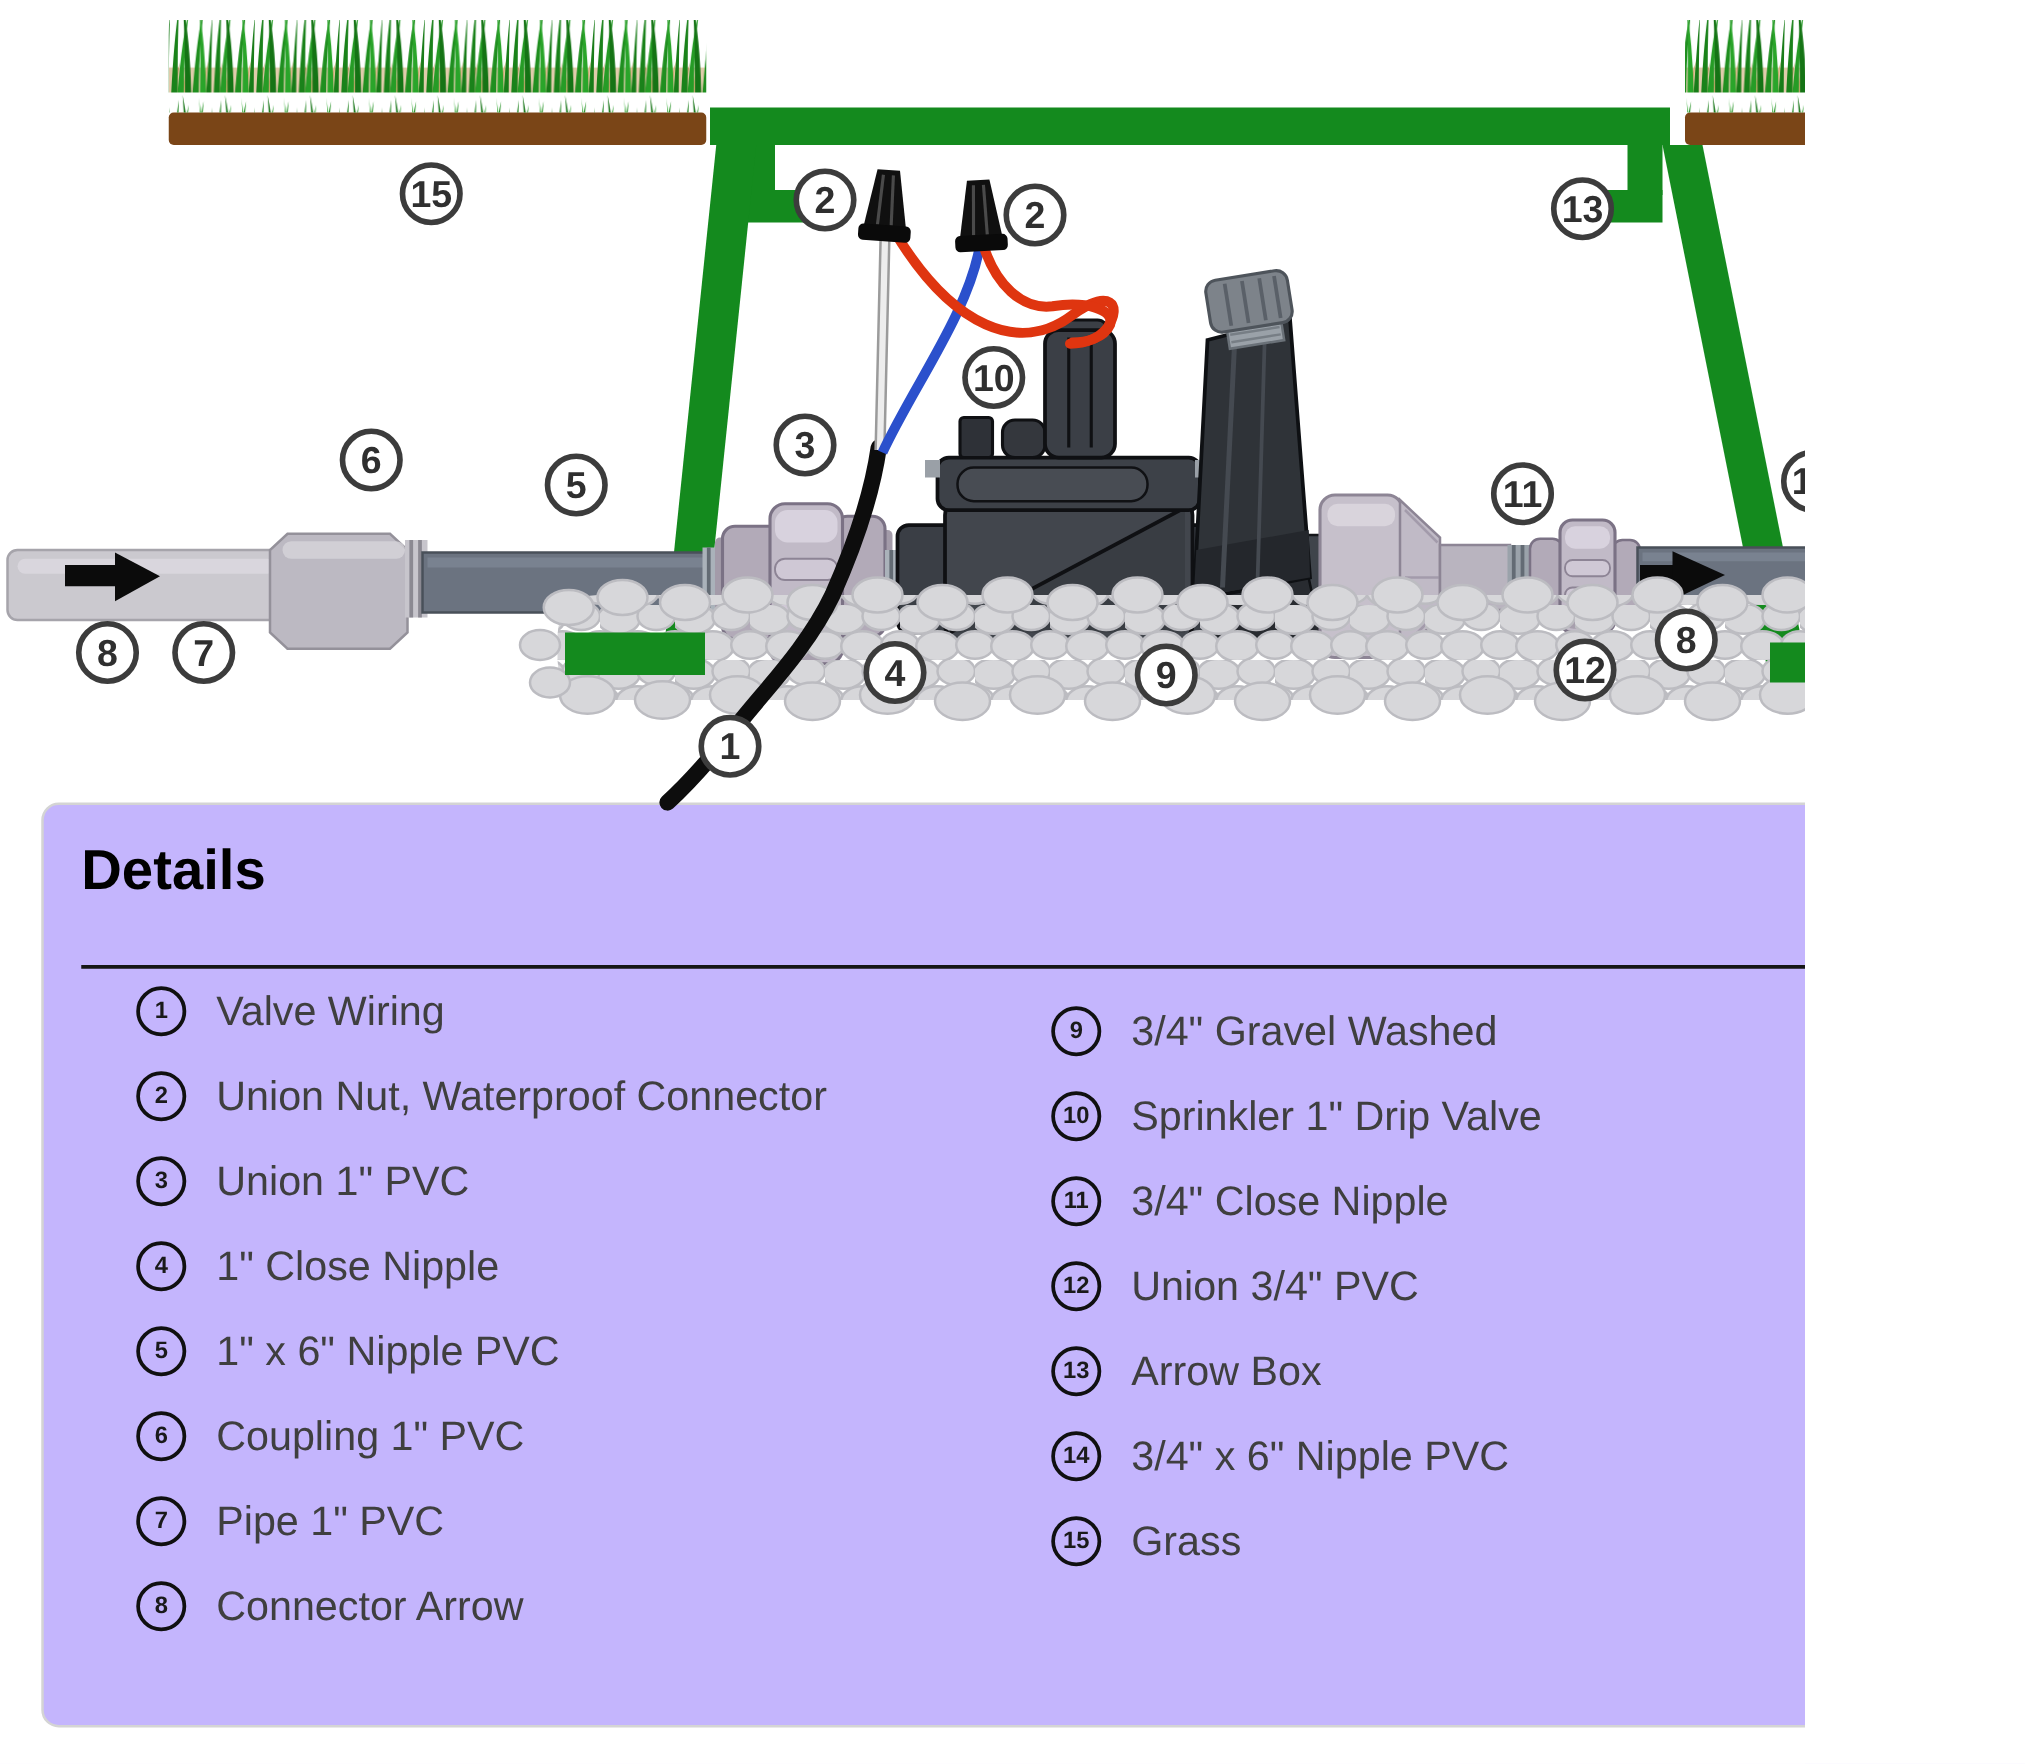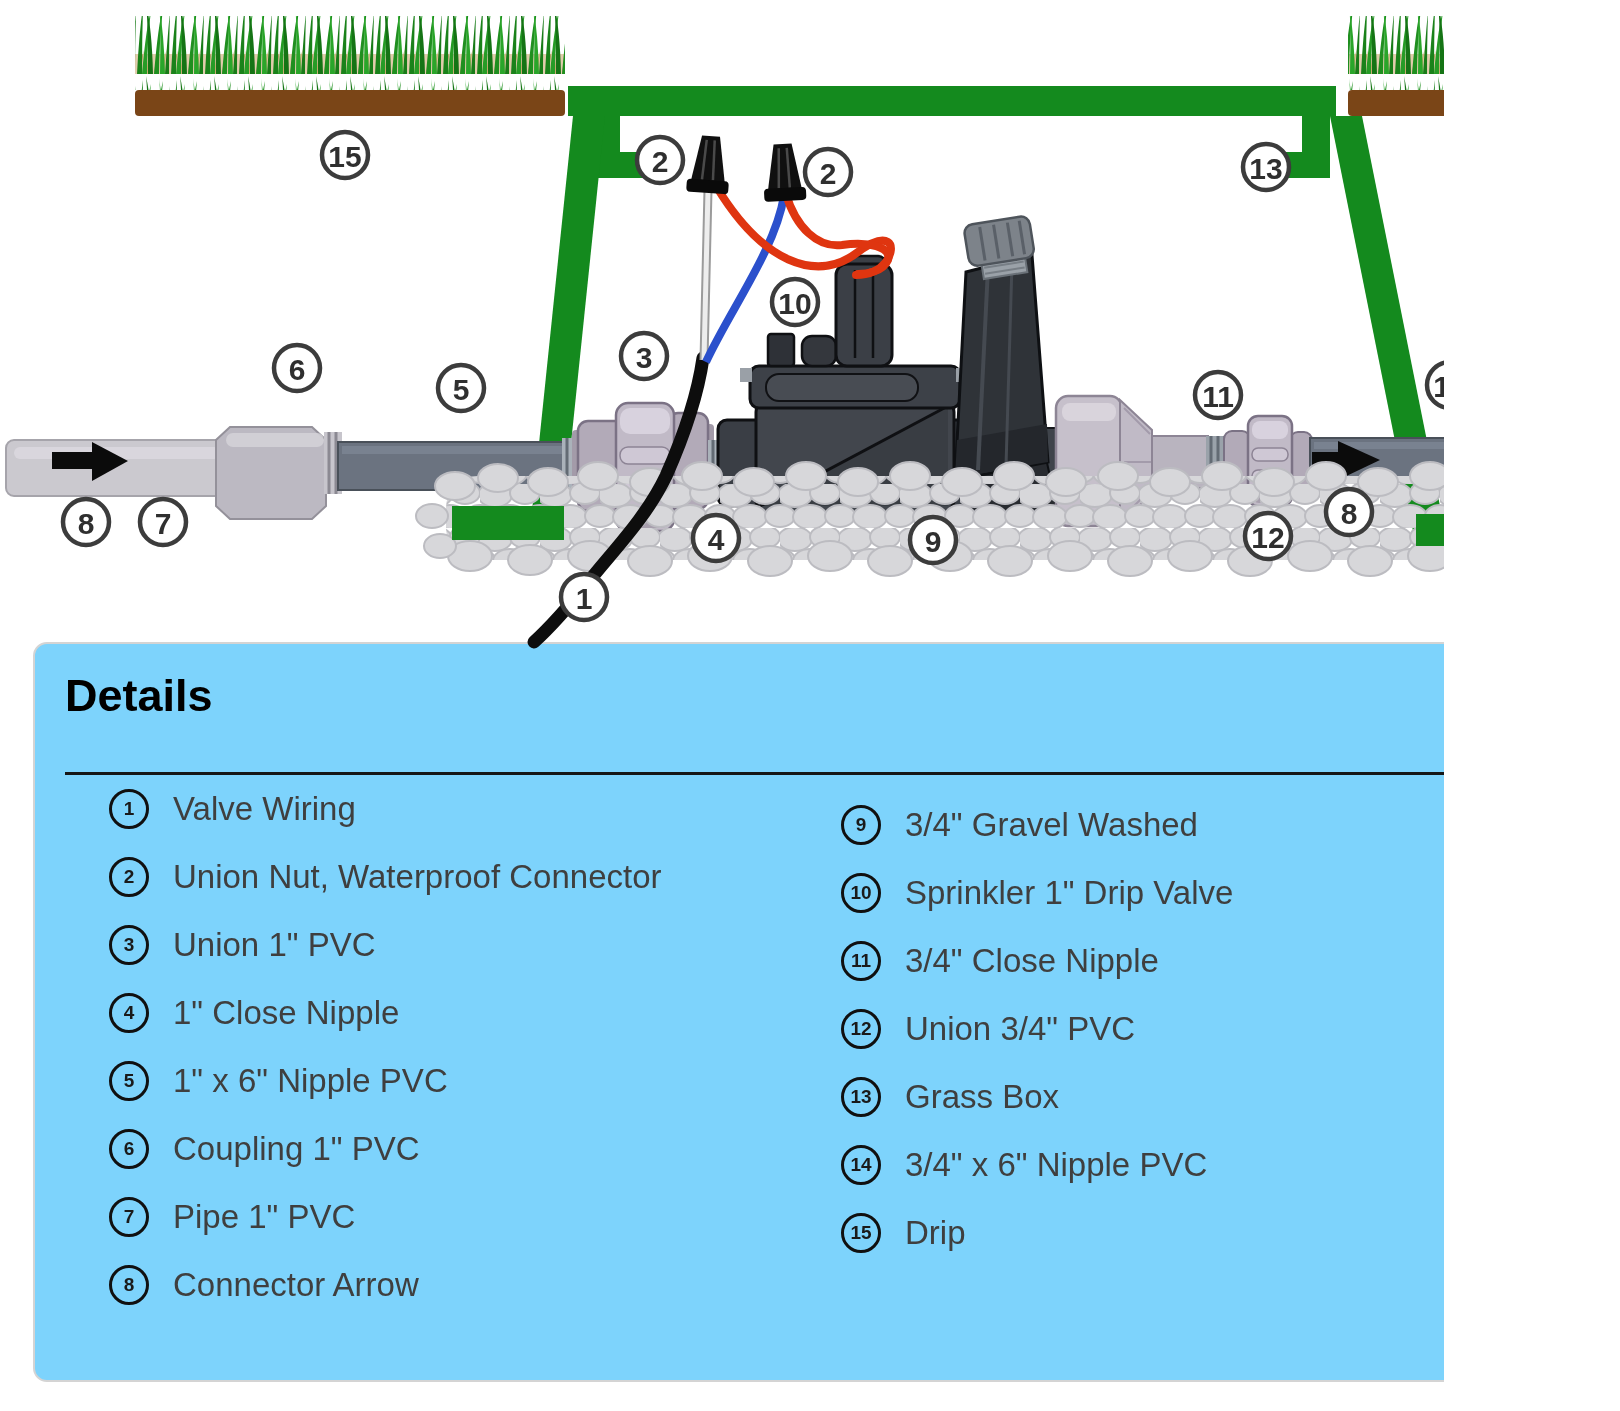--- a/index.html
+++ b/index.html
@@ -6,21 +6,21 @@
     --box_green:#148a1e; --grass_green:#1f8c1f; --soil_brown:#7a4517;
     --pvc_light_gray:#cbc9cf; --pipe_dark_gray:#6b7380; --union_gray:#c1bac7;
     --valve_charcoal:#42464d; --gravel_gray:#d7d7da; --wire_red:#df3510;
     --wire_blue:#2b50cc; --arrow_black:#0b0b0b; --panel_border:#d4d4d4; --text_dark:#3f3f3f;
   }
   html,body{margin:0;padding:0;background:#fff;}
   body{width:1620px;font-family:"Liberation Sans",sans-serif;}
   .page{width:1444px;height:1411px;position:relative;background:#fff;overflow:hidden;}
   .diagram-svg{display:block;position:relative;z-index:2;}
   .details{box-sizing:border-box;width:1554px;height:740px;margin:-13px 0 0 33px;
-    border:2px solid var(--panel_border);border-radius:14px;background:#7dd3fc;
+    border:2px solid var(--panel_border);border-radius:14px;background:#c4b5fd;
     padding:26px 48px 0 30px;position:relative;z-index:1;}
   .details h2{margin:0;font-size:45px;line-height:1.15;font-weight:bold;color:#000;}
   .details hr{border:none;border-top:3px solid #161616;margin:50px 25px 0 0;}
   .cols{display:flex;}
   .cols ul{list-style:none;margin:0;padding:0 0 0 44px;flex:1 1 50%;}
   .cols ul.right-col{padding-left:36px;margin-top:16px;}
   .cols li{display:flex;align-items:center;gap:24px;height:68px;}
   .badge{flex:0 0 auto;width:34px;height:34px;border:3px solid #101010;border-radius:50%;
     display:flex;align-items:center;justify-content:center;font-size:19px;font-weight:bold;color:#1a1a1a;}
   .lbl{font-size:33px;color:var(--text_dark);}
@@ -428,31 +428,31 @@
       <li>
             <span class="badge">
               <span>12</span>
             </span>
             <span class="lbl">Union 3/4" PVC</span>
           </li>
       <li>
             <span class="badge">
               <span>13</span>
             </span>
-            <span class="lbl">Grass Box</span>
+            <span class="lbl">Arrow Box</span>
           </li>
       <li>
             <span class="badge">
               <span>14</span>
             </span>
             <span class="lbl">3/4" x 6" Nipple PVC</span>
           </li>
       <li>
             <span class="badge">
               <span>15</span>
             </span>
-            <span class="lbl">Drip</span>
+            <span class="lbl">Grass</span>
           </li>
     </ul>
   </div>
 </section>
 
 </div>
 
 </body></html>

